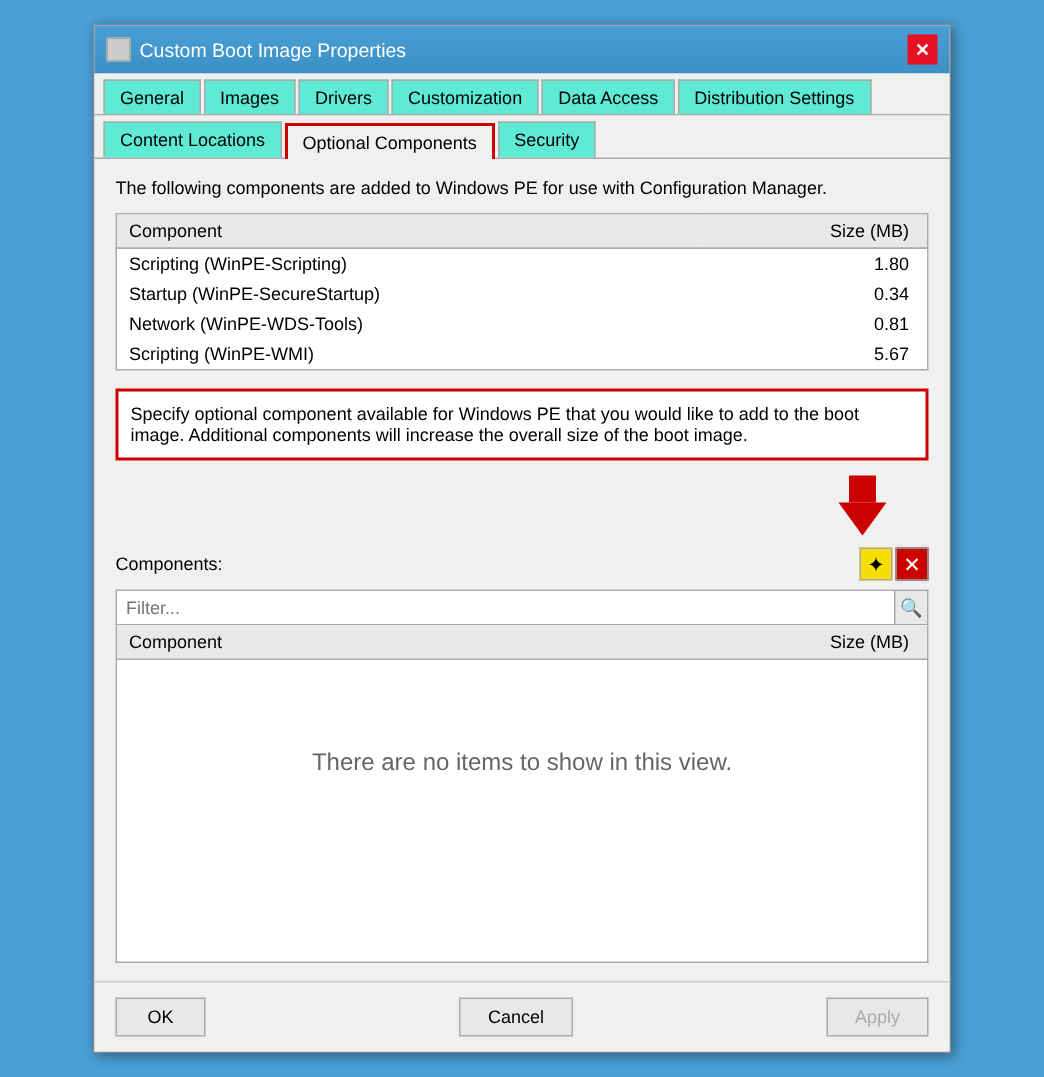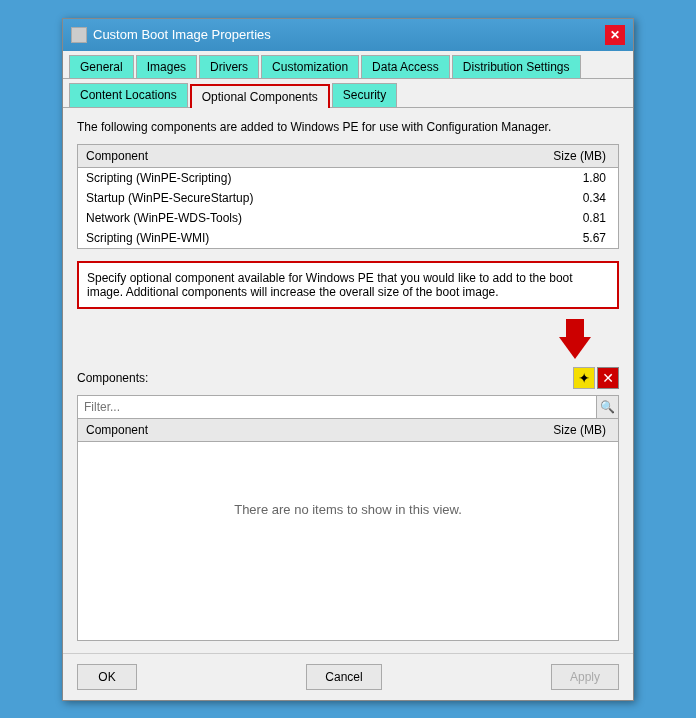--- a/index.html
+++ b/index.html
@@ -203,21 +203,21 @@
       border-bottom: 1px solid #aaa;
       font-weight: 400;
       font-size: 12px;
     }
     .optional-table th.size-col {
       text-align: right;
       padding-right: 12px;
     }
     .optional-table td {
       padding: 3px 8px;
-      font-size: 13px;
+      font-size: 16px;
       color: #666;
       text-align: center;
     }
     .empty-row td {
       padding-top: 60px;
     }
     .footer {
       display: flex;
       justify-content: space-between;
       padding: 10px 14px;

